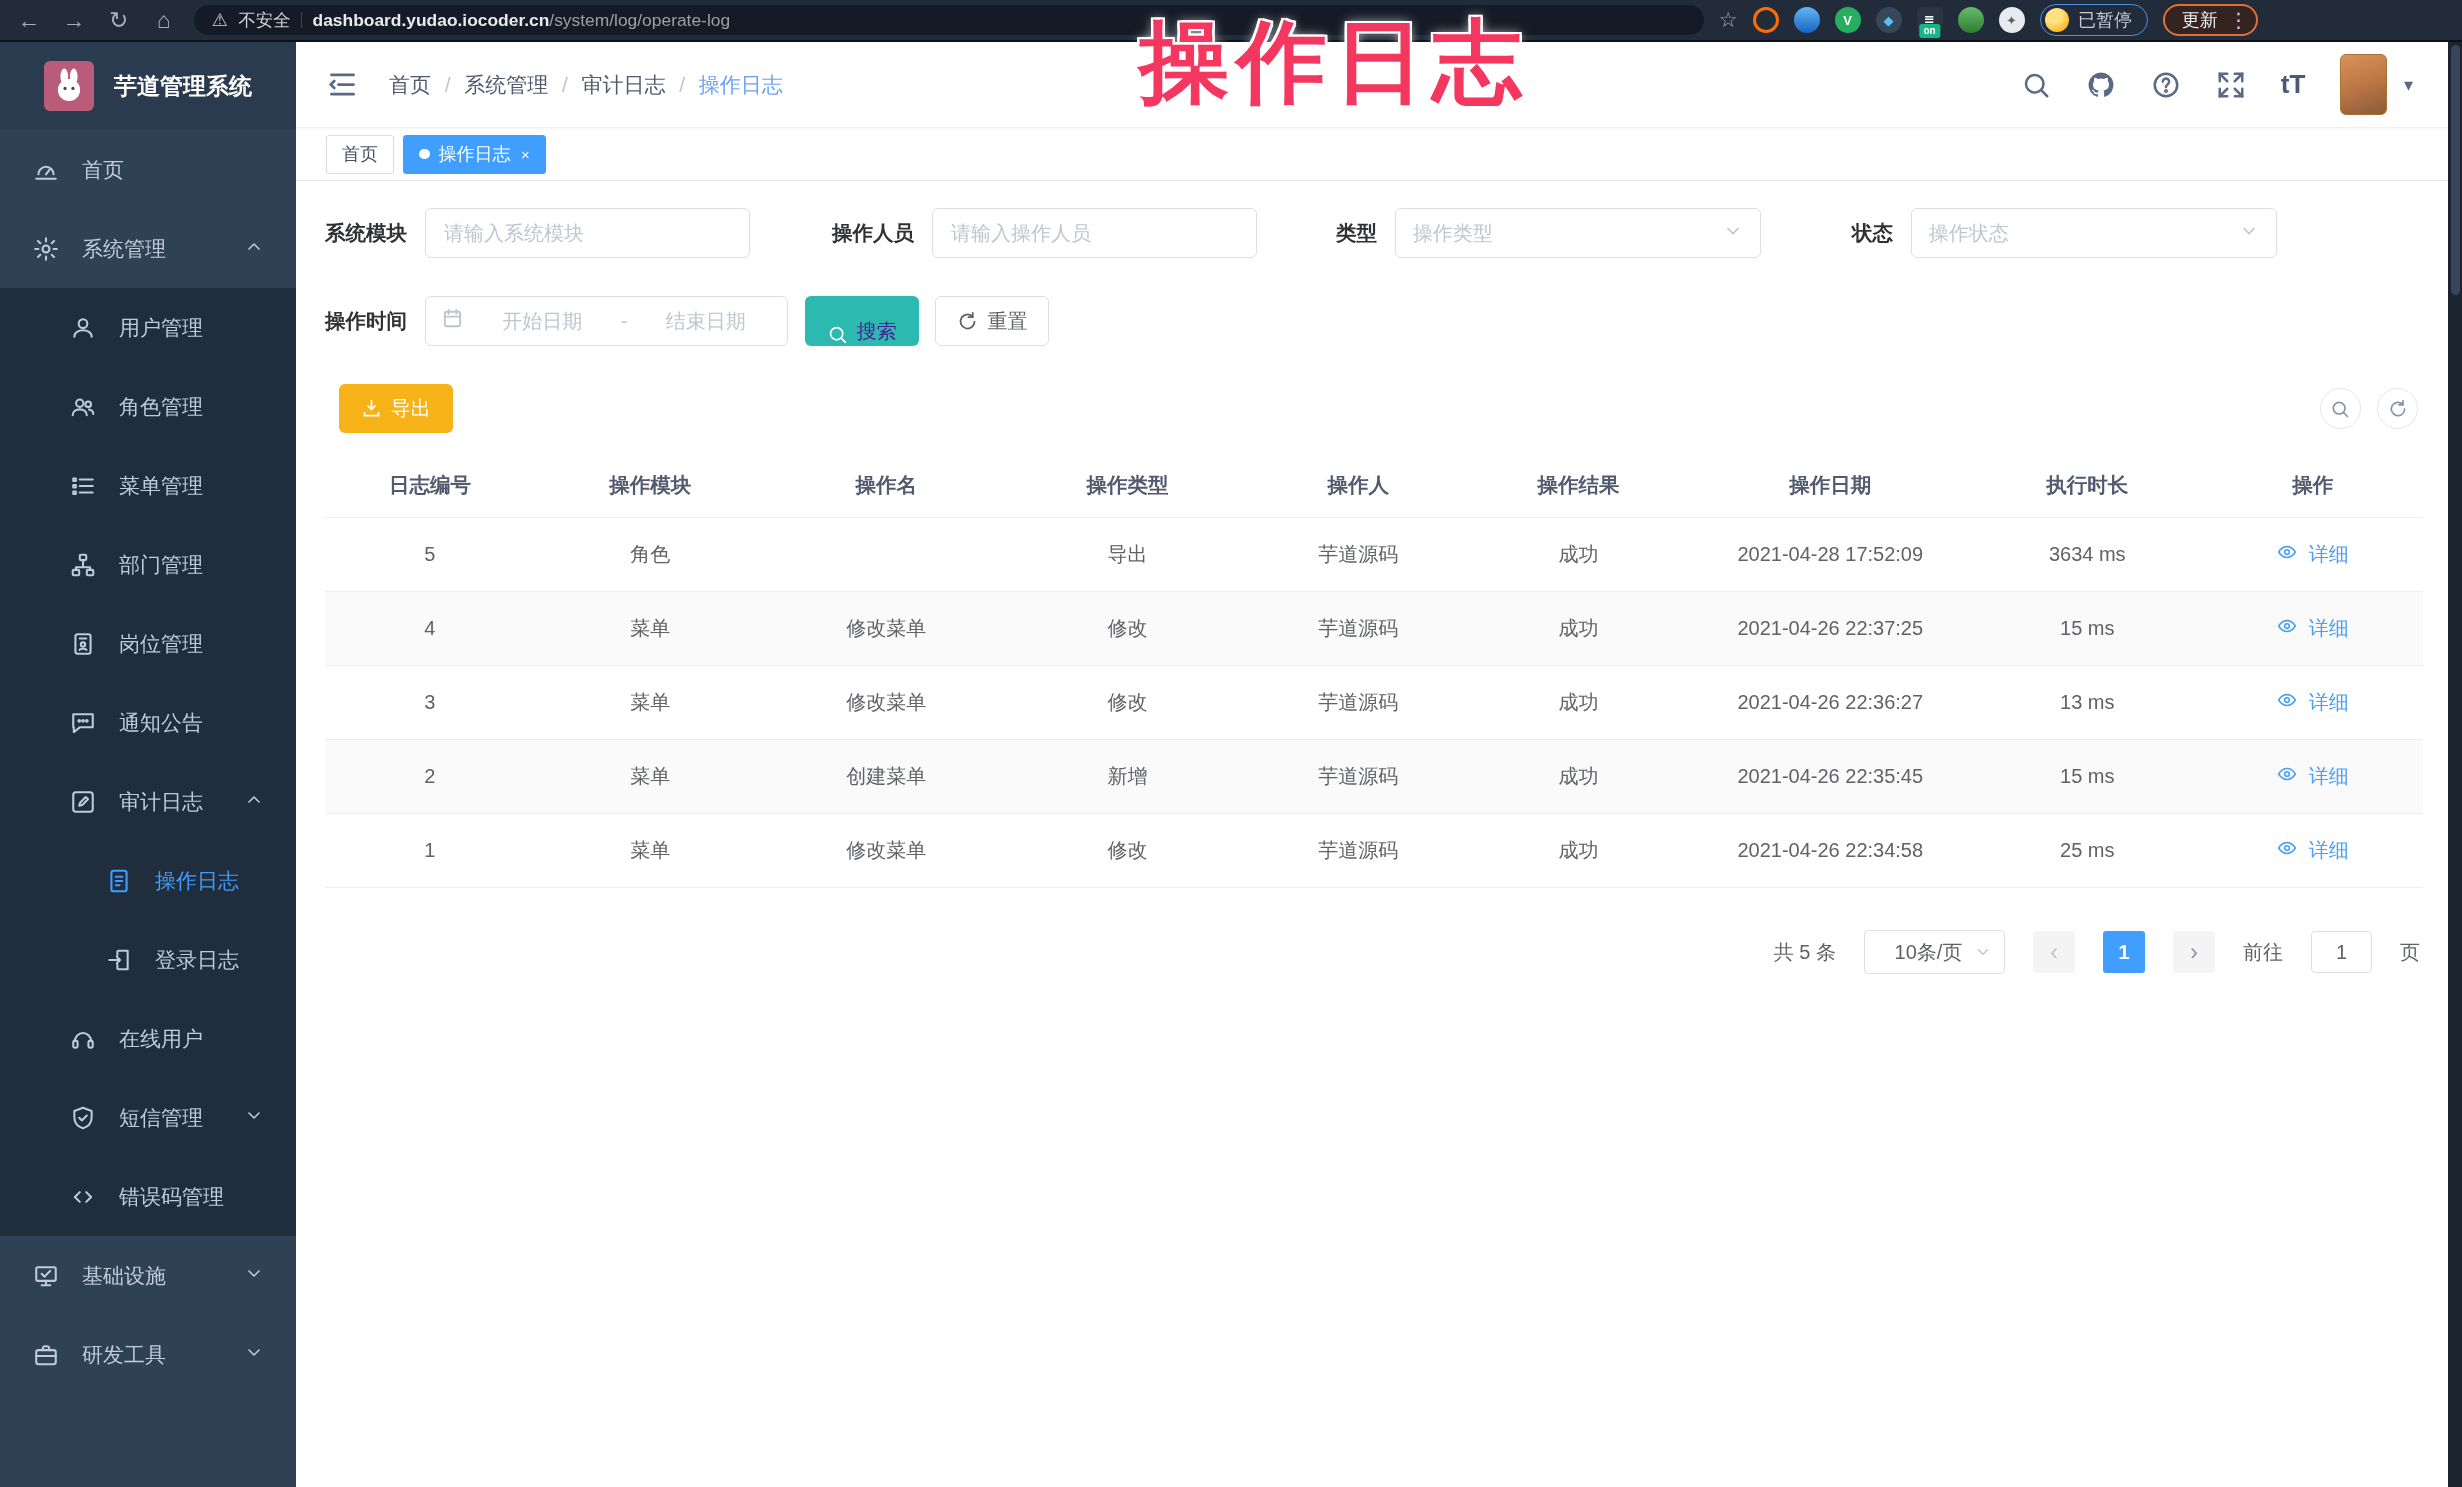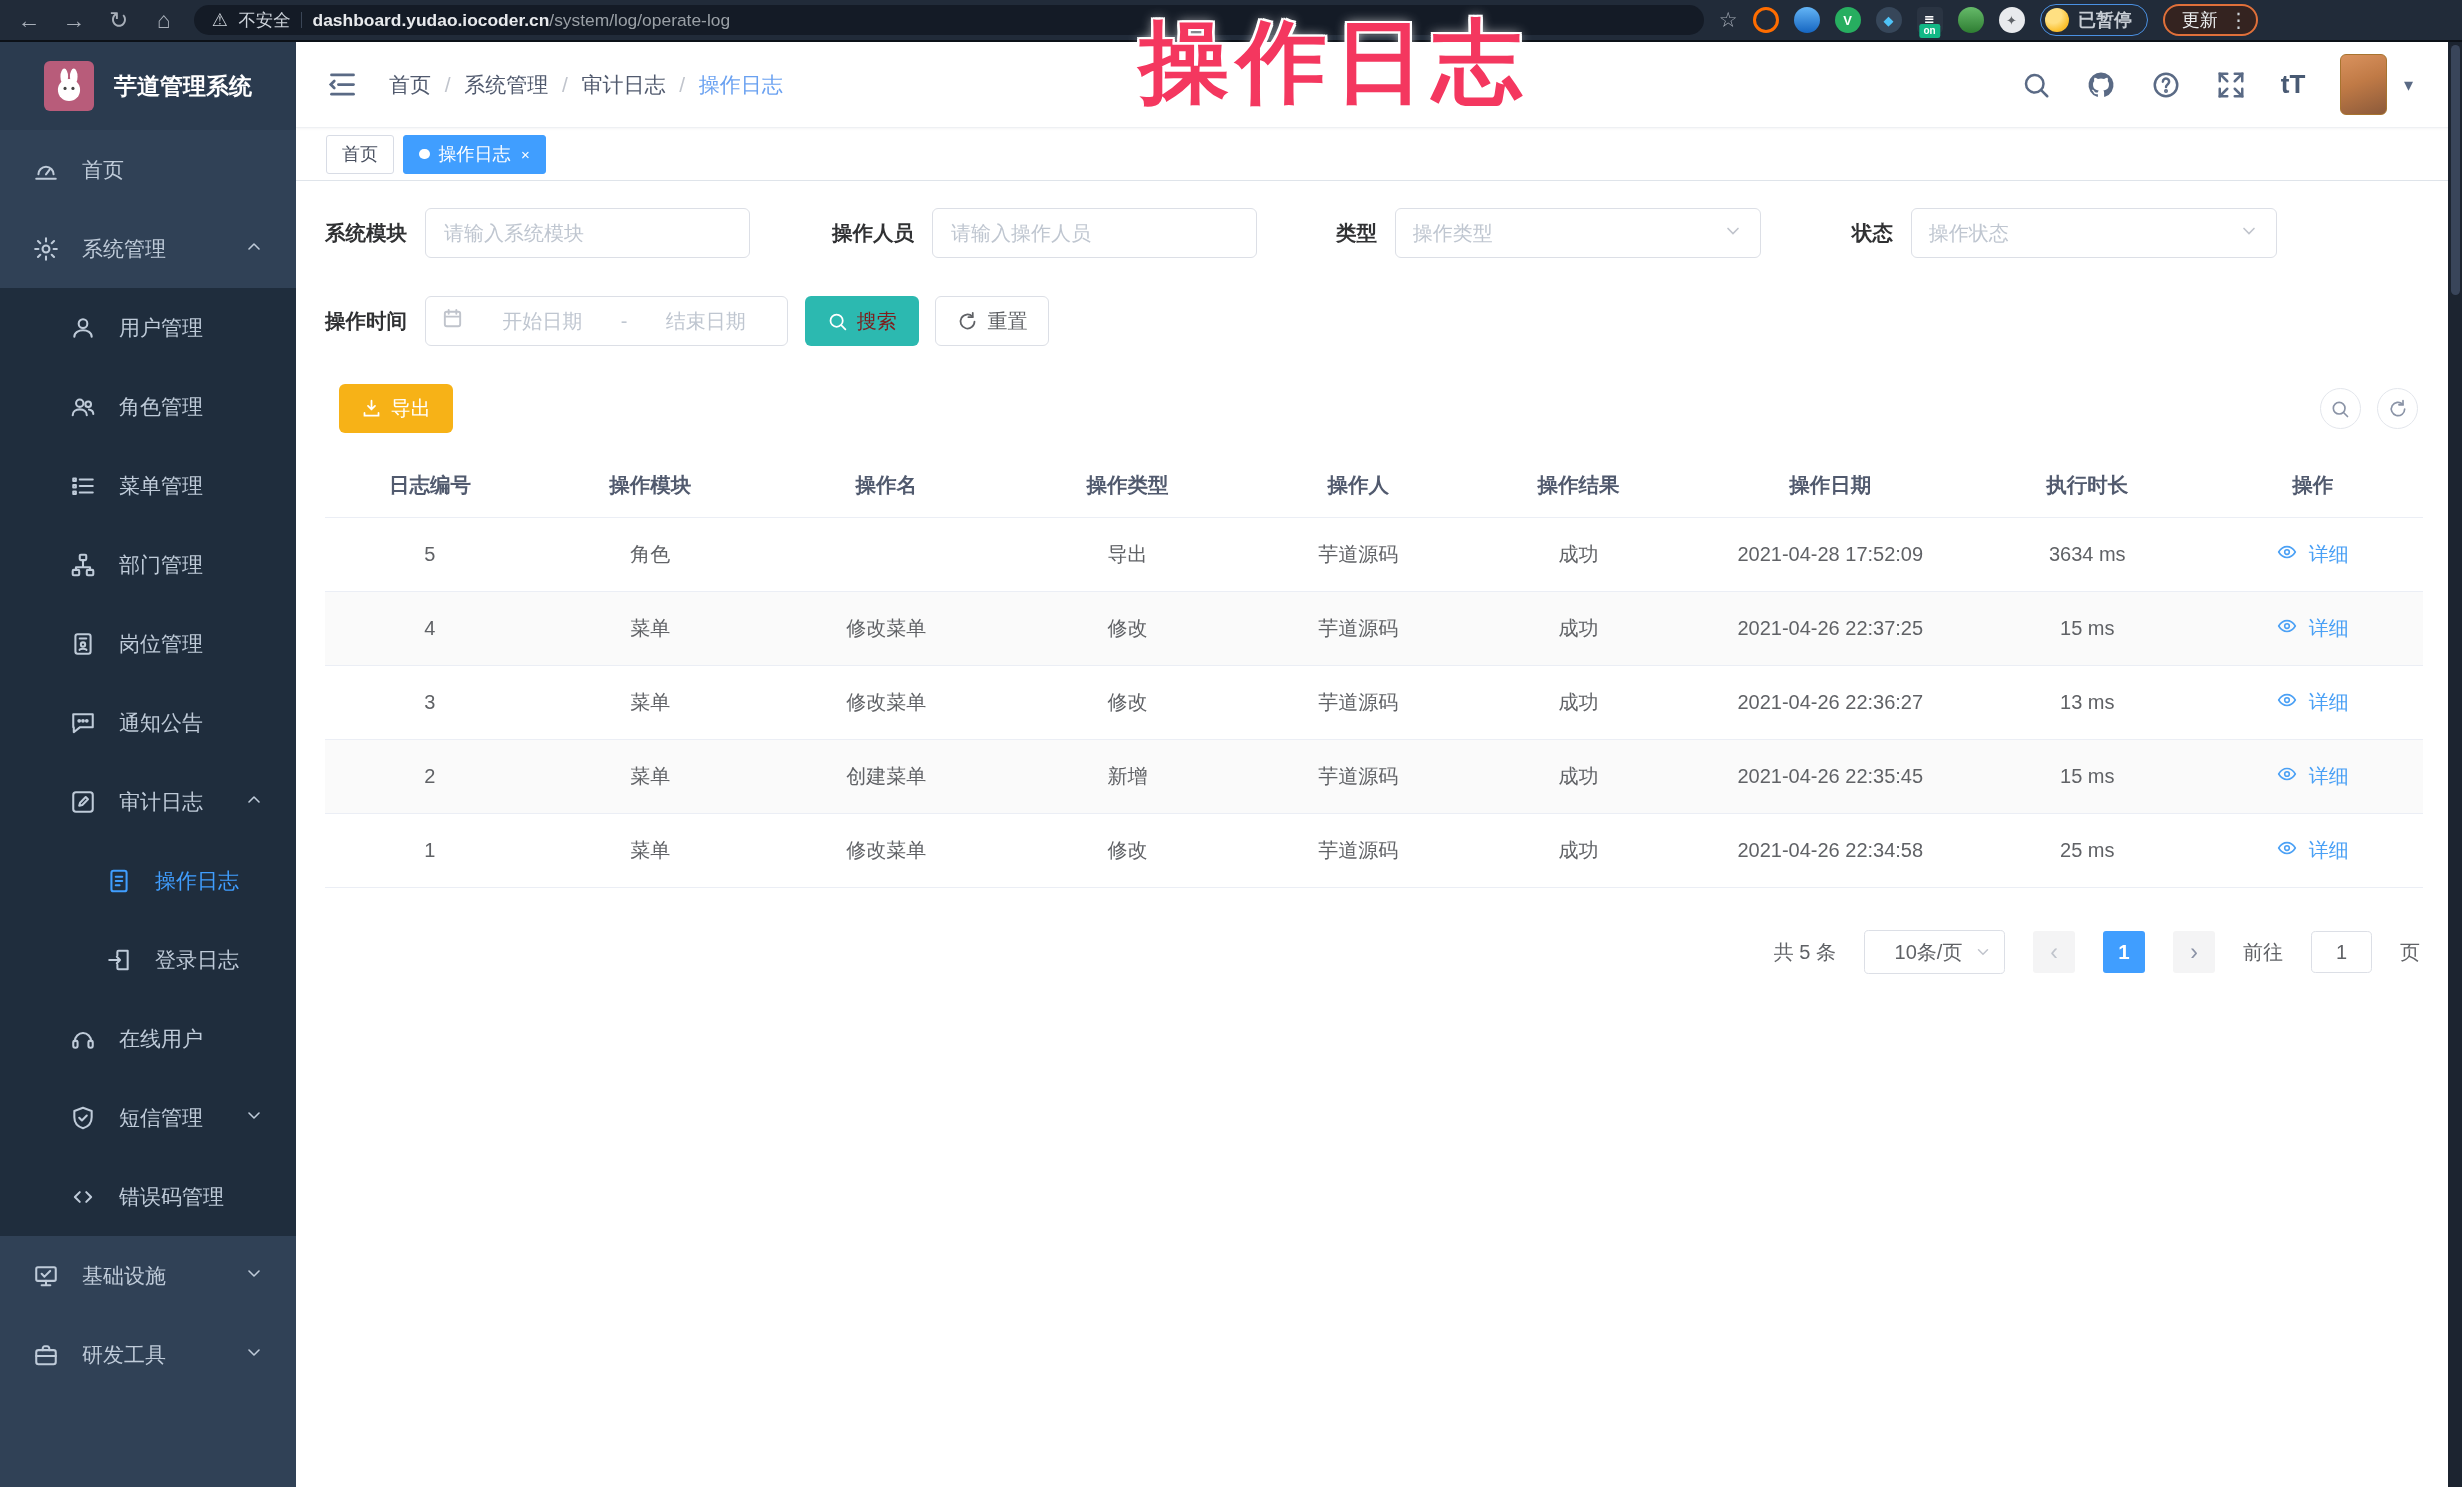--- a/index.html
+++ b/index.html
@@ -24,21 +24,21 @@
   .ext.orange-ring { background:transparent; border:3px solid #ff6d00; }
   .ext.blue-pin { background:linear-gradient(180deg,#64b5f6,#1565c0); }
   .ext.green-v { background:#27ae60; }
   .ext.blue-gem { background:#37475a; color:#4fc3f7; }
   .ext.stack-on { background:#2a3442; border-radius:4.6px; }
   .ext .on-badge { position:absolute; bottom:-4.6px; left:50%; transform:translateX(-50%);
     background:#12b886; color:#fff; font-size:10px; font-weight:700; padding:0.8px 4.6px; border-radius:2.3px; line-height:1.2; }
   .ext.green-leaf { background:linear-gradient(180deg,#66bb6a,#2e7d32); }
   .ext.white-puzzle { background:#e8eaed; color:#5f6368; }
   .paused-pill { height:32px; border:1.5px solid #4a90e2; border-radius:16px; display:flex;
-    align-items:center; gap:9px; padding:0 15px 0 4.6px; color:#c7cdd4; font-size:18px; flex:none;font-weight:bold; }
+    align-items:center; gap:9px; padding:0 15px 0 4.6px; color:#c7cdd4; font-size:18px; flex:none; }
   .emoji-face { width:24px; height:24px; border-radius:50%;
     background:radial-gradient(circle at 35% 30%,#ffe082 0 35%,#fbc02d 70%, #f9a825); }
   .update-pill { height:32px; border:2.3px solid #e0703a; border-radius:16px; background:#342320;
     display:flex; align-items:center; gap:10.6px; padding:0 7.6px 0 16.7px; color:#eceff1; font-size:18px; flex:none; }
   .kebab { color:#cdd3da; font-size:20px; letter-spacing:0; }
 
   
   .page-scrollbar { position:absolute; right:0; top:42px; width:13.7px; height:1445px; background:#1c2430; z-index:6; }
   .page-scrollbar .thumb { position:absolute; top:3px; left:2.3px; width:9px; height:250px; background:#39455a; border-radius:4.6px; }
 
@@ -104,21 +104,21 @@
   .f-select .chev-d svg { width:20px; height:20px; }
   .sel-type { margin-right:91px; }
   .daterange { width:363px; height:50px; border:0.8px solid #dcdfe6; border-radius:6px; display:flex;
     align-items:center; padding:0 15px; gap:12px; font-size:20px; color:#bfc6d0; }
   .daterange .cal svg { width:23px; height:23px; color:#c0c4cc; }
   .daterange .dr-part { flex:1; text-align:center; }
   .daterange .dr-sep { color:#bfc6d0; }
   .btn { height:50px; border-radius:6px; font-size:20px; display:inline-flex; align-items:center;
     gap:9px; padding:0 21px; cursor:pointer; border:0.8px solid transparent; font-family:inherit; }
   .btn svg { width:21px; height:21px; }
-  .btn-search { background:#2cb9b0; color:#7f1d1d; margin-left:16.7px; }
+  .btn-search { background:#2cb9b0; color:#4c1d95; margin-left:16.7px;align-items:flex-end; }
   .btn-reset { background:#fff; color:#606266; border-color:#dcdfe6; margin-left:16.7px; }
   .btn-export { background:#f7b217; color:#fff; height:49px; }
   .toolbar-row { display:flex; align-items:center; justify-content:space-between; margin:4.6px 0 23px 13.7px; }
   .mini-btns { display:flex; gap:16.7px; margin-right:4.6px; }
   .mini-btn { width:41px; height:41px; border-radius:50%; border:0.8px solid #e3e6ec; background:#fff;
     color:#8a93a6; display:flex; align-items:center; justify-content:center; cursor:pointer; }
   .mini-btn svg { width:20px; height:20px; }
 
   
   table.log { width:100%; border-collapse:collapse; table-layout:fixed; }

